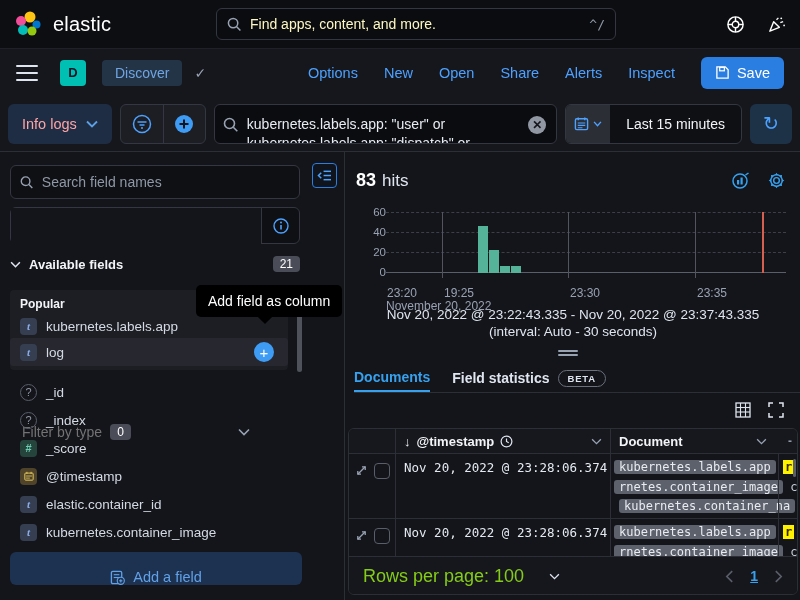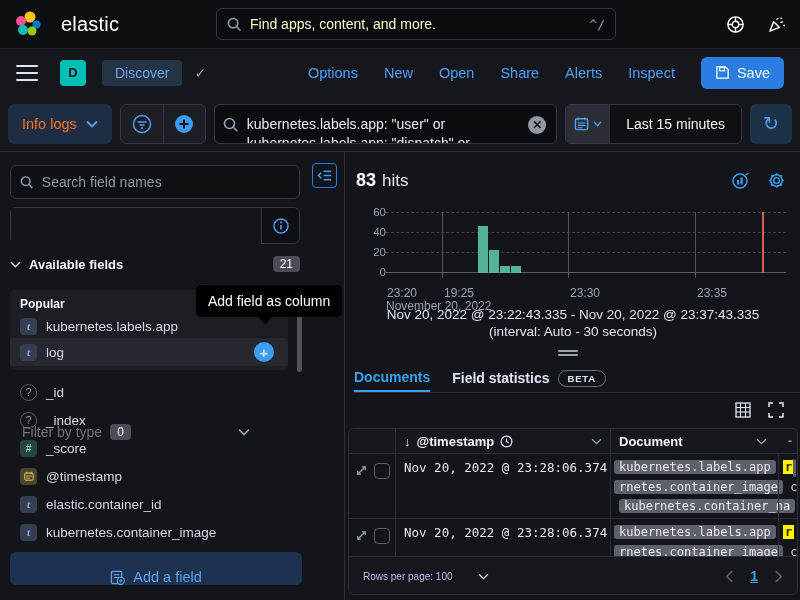--- a/index.html
+++ b/index.html
@@ -6,42 +6,42 @@
   html,body { background:#0b0c10; }
   #app {
     position:relative; width:800px; height:600px; overflow:hidden;
     background:#14151a; font-family:"Liberation Sans",sans-serif; color:#dfe5ef;
   }
   .abs { position:absolute; }
   svg { display:block; }
 
   
   .topbar { left:0; top:0; width:800px; height:48px; background:#0d0e12; display:flex; align-items:center; }
-  .logo-wrap { display:flex; align-items:center; gap:19px; padding-left:14px; }
+  .logo-wrap { display:flex; align-items:center; gap:11px; padding-left:14px; }
   .logo-text { font-size:20px; color:#fff; letter-spacing:.2px; }
   .global-search { position:absolute; left:216px; top:8px; width:400px; height:32px;
     background:#0b0c10; border:1px solid #343741; border-radius:6px; display:flex; align-items:center; padding:0 10px; gap:8px; }
   .global-search .ph { color:#fef9c3; font-size:14px; flex:1; }
   .shortcut { color:#8e98a6; font-size:13px; font-family:"DejaVu Sans Mono",monospace; }
   .top-icons { position:absolute; right:14px; top:0; height:48px; display:flex; align-items:center; gap:22px; }
 
   
   .navbar { left:0; top:48px; width:800px; height:48px; background:#16171d; border-top:1px solid #202128; display:flex; align-items:center; padding:0 16px; }
   .hamburger { width:22px; display:flex; flex-direction:column; gap:5px; cursor:pointer; }
   .hamburger span { height:2px; background:#dfe5ef; border-radius:1px; }
   .dep-badge { margin-left:22px; width:26px; height:26px; border-radius:4px; background:#00bfb3; color:#0b1628; font-weight:bold; font-size:13px; display:flex; align-items:center; justify-content:center; }
   .crumb { margin-left:16px; background:#243447; color:#6fa5e3; font-size:14px; padding:5px 13px; border-radius:4px; }
   .crumb-check { margin-left:12px; color:#98a2b3; font-size:14px; }
   .nav-menu { margin-left:auto; display:flex; align-items:center; gap:26px; }
   .nav-link { color:#4da1ff; font-size:14.5px; cursor:pointer; }
   .save-btn { background:#2a7de1; color:#fff; font-size:14.5px; border:none; border-radius:6px; height:32px; padding:0 14px; display:flex; align-items:center; gap:7px; cursor:pointer; }
 
   
   .querybar { left:0; top:96px; width:800px; height:56px; background:#16171d; border-bottom:1px solid #2c2f36; display:flex; align-items:center; padding:0 8px; gap:8px; }
-  .dataview-btn { background:#1f2d44; color:#f97316; font-size:14.5px; height:40px; border-radius:6px; padding:0 14px; display:flex; align-items:center; gap:9px; cursor:pointer; }
+  .dataview-btn { background:#1f2d44; color:#fca5a5; font-size:14.5px; height:40px; border-radius:6px; padding:0 14px; display:flex; align-items:center; gap:9px; cursor:pointer; }
   .filter-group { height:40px; background:#1d1e24; border:1px solid #343741; border-radius:6px; display:flex; align-items:center; }
   .filter-cell { width:42px; height:100%; display:flex; align-items:center; justify-content:center; cursor:pointer; }
   .filter-cell + .filter-cell { border-left:1px solid #343741; }
   .query-input { flex:1; height:40px; background:#0b0c10; border:1px solid #343741; border-radius:6px; display:flex; align-items:flex-start; padding:0 8px; overflow:hidden; position:relative; }
   .query-text { padding-top:10px; height:40px; overflow:hidden; color:#e8ecf3; font-size:14px; line-height:19px; flex:1; }
   .clear-btn { position:absolute; right:10px; top:11px; width:18px; height:18px; border-radius:50%; background:#9298a3; color:#16171d; font-size:12px; font-weight:bold; display:flex; align-items:center; justify-content:center; cursor:pointer; }
   .datepicker { height:40px; display:flex; align-items:center; border:1px solid #343741; border-radius:6px; overflow:hidden; background:#0f1014; }
   .datepicker .cal-seg { width:44px; height:100%; background:#2c2e36; display:flex; align-items:center; justify-content:center; gap:4px; cursor:pointer; }
   .datepicker .range { padding:0 16px; font-size:14px; color:#f2f4f8; white-space:nowrap; cursor:pointer; }
   .refresh-btn { width:42px; height:40px; background:#1d3147; border:none; border-radius:6px; color:#4da1ff; font-size:19px; display:flex; align-items:center; justify-content:center; cursor:pointer; }
@@ -127,21 +127,21 @@
   .td.doc { flex:1; padding:4px 0 0 3px; overflow:hidden; position:relative; }
   .doc-line { white-space:nowrap; line-height:19.5px; font-family:"DejaVu Sans Mono",monospace; font-size:12px; color:#c6ccd6; }
   .pill { background:#5c616c; color:#e9ebf0; border-radius:3px; padding:0 5px; }
   mark.hl { background:#fdf200; color:#3a2a00; padding:0 2px; font-weight:bold; }
   .doc-divider { position:absolute; right:18px; top:0; bottom:0; width:1px; background:#2c2f36; }
   .minus-hint { position:absolute; right:5px; top:5px; color:#8e98a6; font-size:12px; }
   .checkbox { width:16px; height:16px; border:1px solid #5a5e69; border-radius:4px; background:transparent; cursor:pointer; margin-top:2px; }
   .expand-ic { cursor:pointer; margin-top:3px; }
 
   .pagination { position:absolute; left:0; right:0; top:127px; height:39px; background:#16171d; border-top:1px solid #2c2f36; display:flex; align-items:center; padding:0 14px; }
-  .rpp { font-size:10px; color:#c4b5fd; display:flex; align-items:center; gap:25px; cursor:pointer; }
+  .rpp { font-size:18px; color:#84cc16; display:flex; align-items:center; gap:25px; cursor:pointer; }
   .pager { margin-left:auto; display:flex; align-items:center; gap:16px; }
   .page-num { color:#36a2ef; font-size:14px; font-weight:bold; text-decoration:underline; cursor:pointer; }
   .pager .pbtn { cursor:pointer; }
 
   .grid-scroll { position:absolute; right:1px; top:30px; width:3px; height:18px; background:#5a5e69; border-radius:2px; }
 </style>
 </head>
 <body>
 
 <div id="app">

